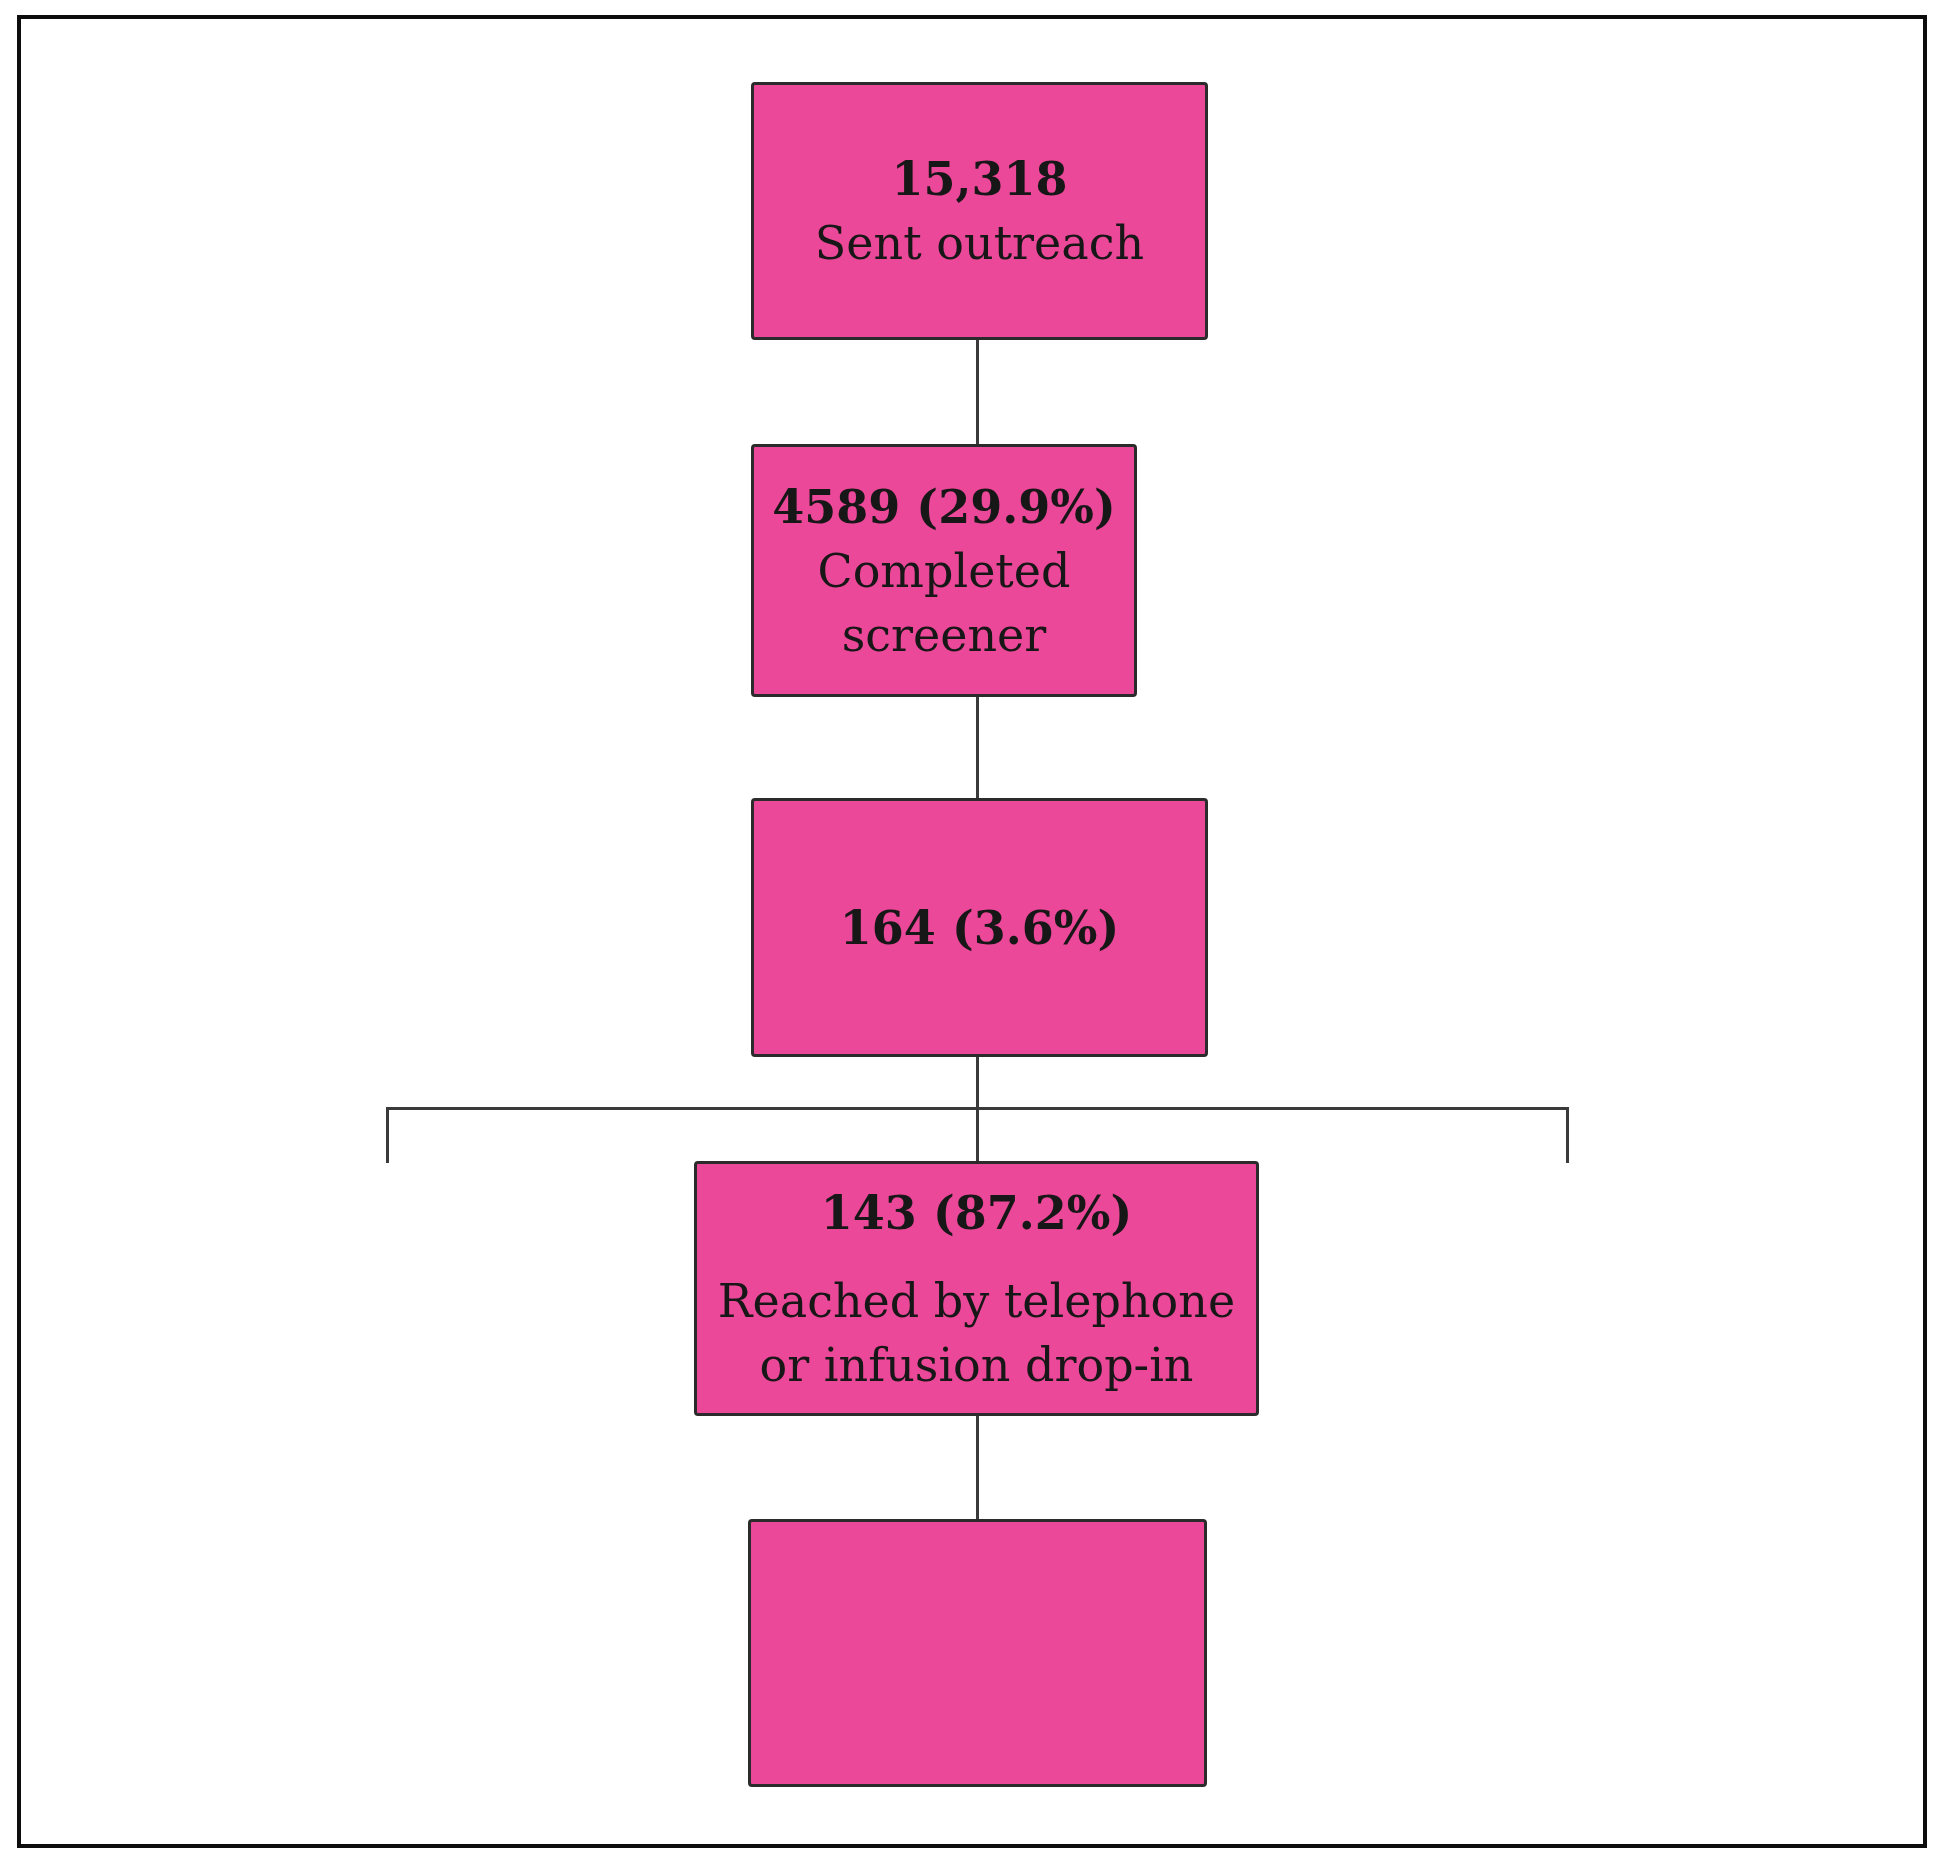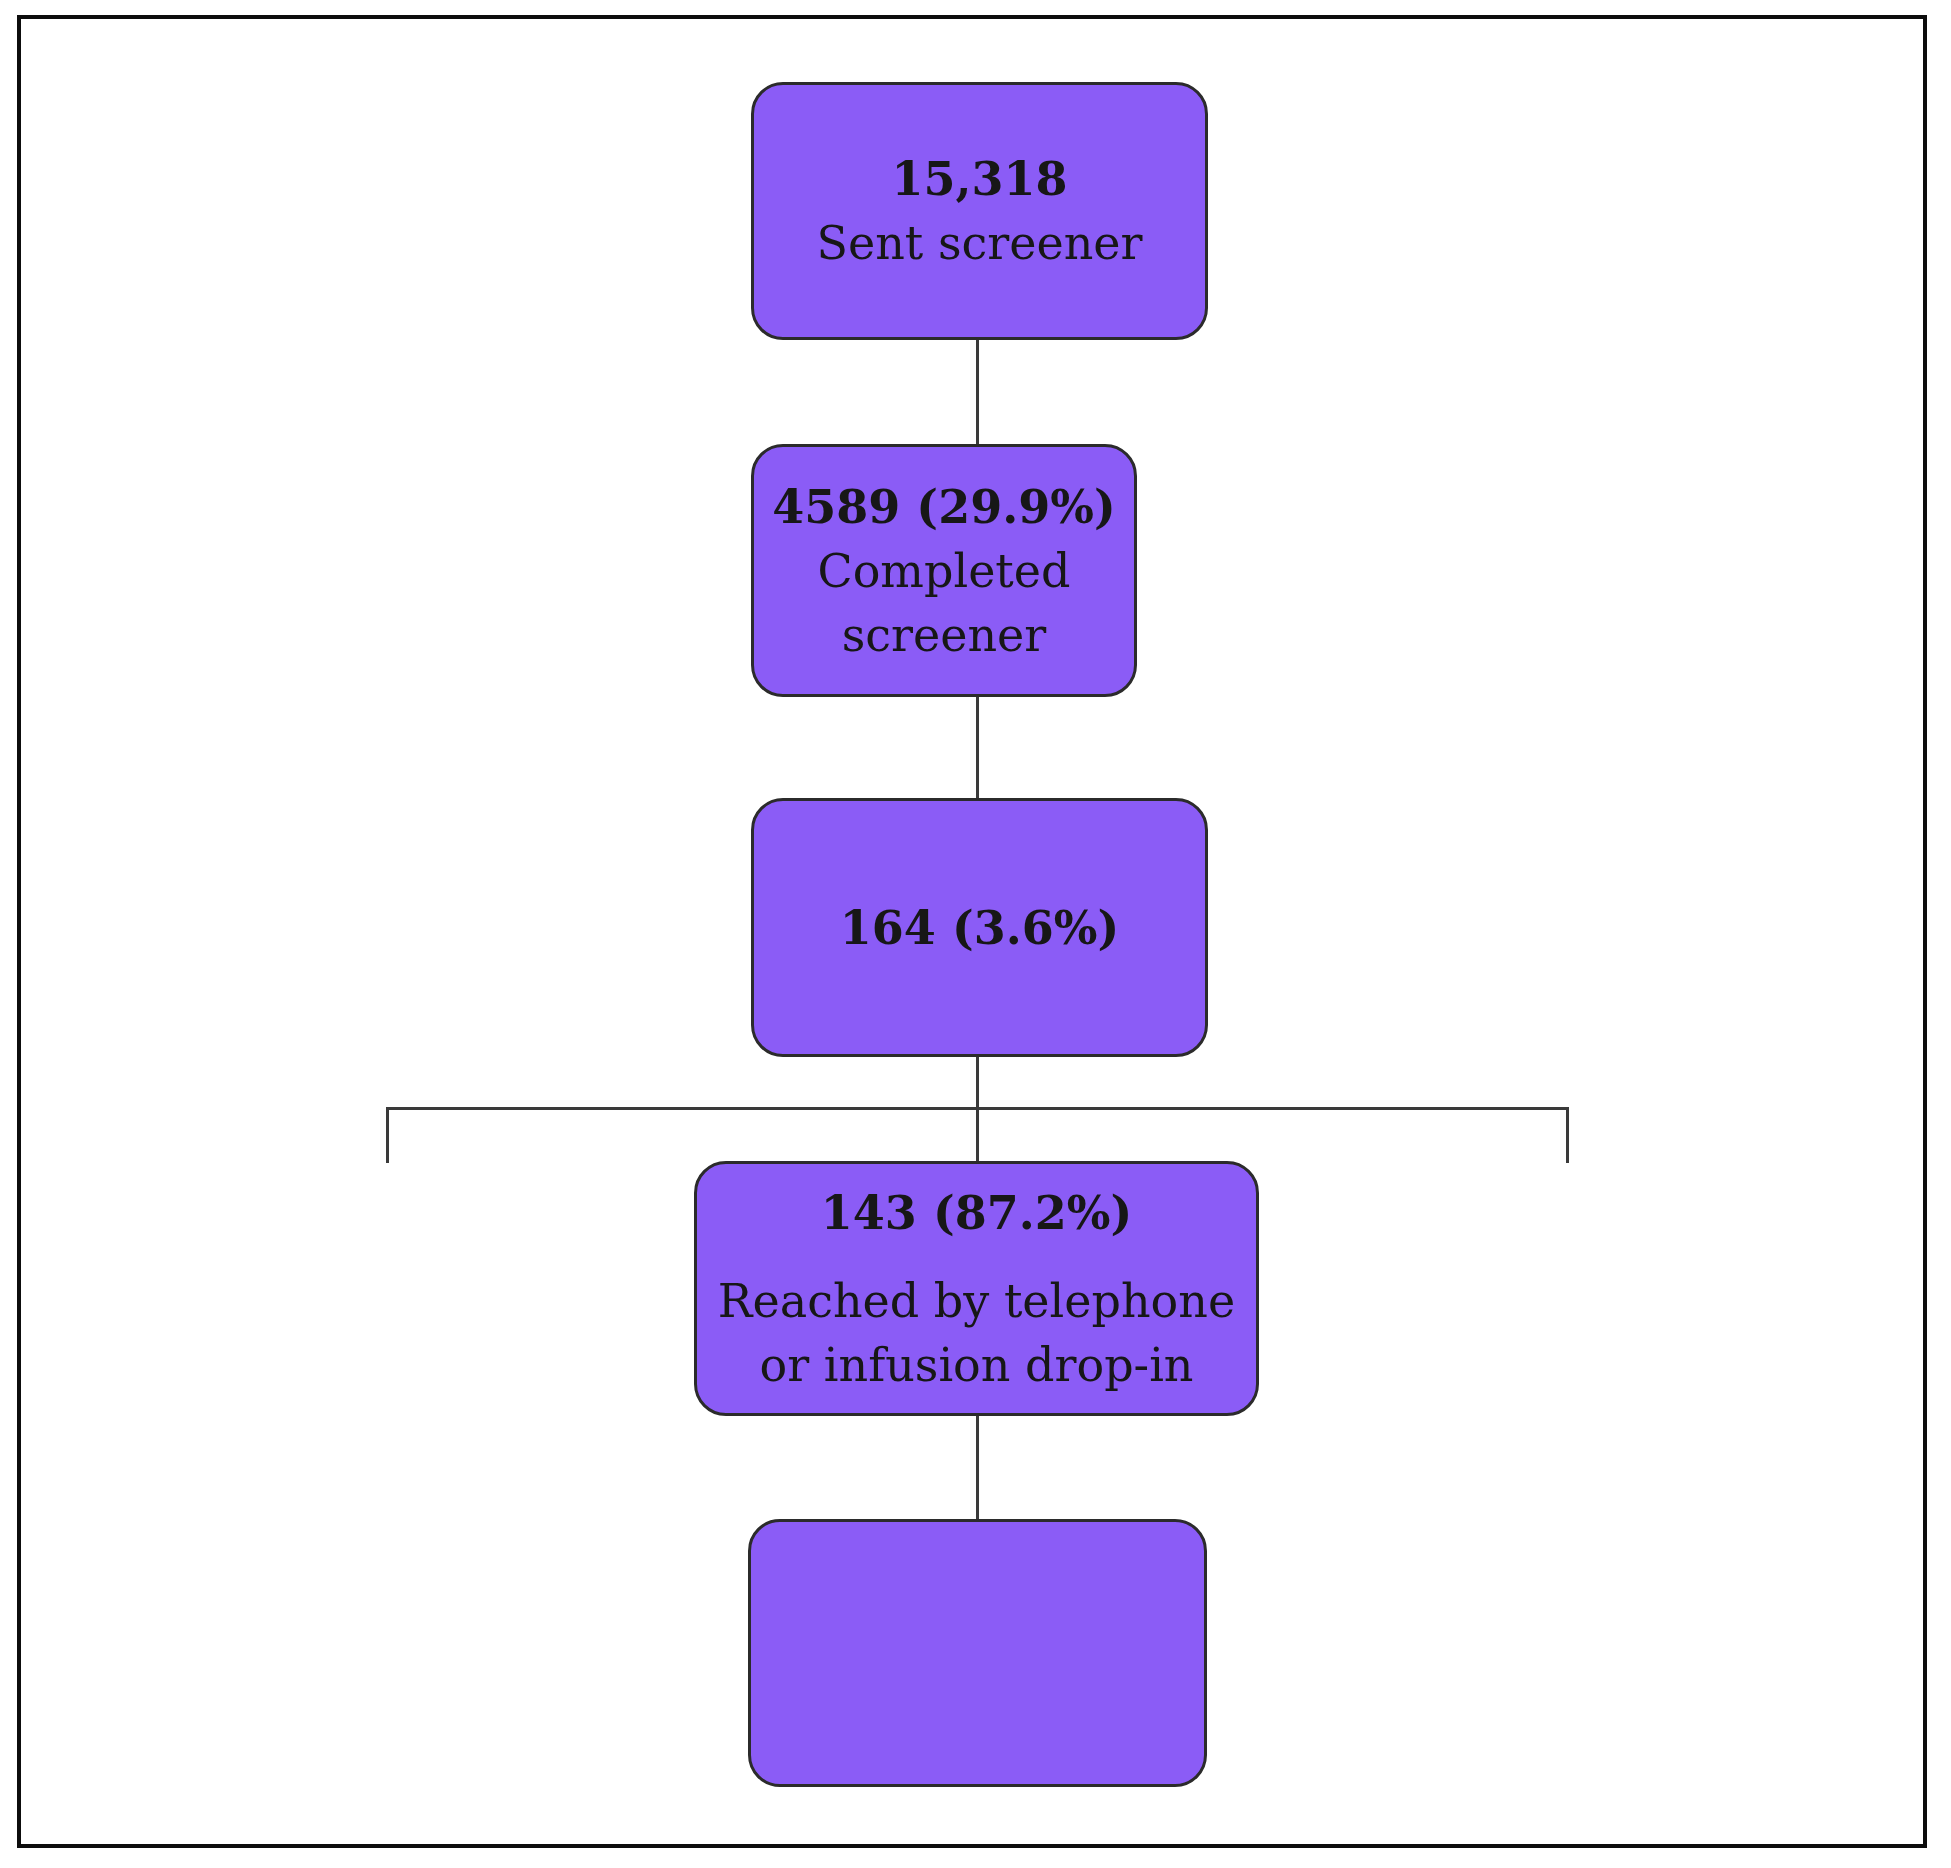--- a/index.html
+++ b/index.html
@@ -22,22 +22,22 @@
     top: 15.2px;
     width: 1910px;
     height: 1833px;
     border: 4px solid #0d0d0d;
     box-sizing: border-box;
   }
   .node {
     position: absolute;
     box-sizing: border-box;
     border: 3.2px solid #2b2b2b;
-    border-radius: 32px;
-    background: #8b5cf6;
+    border-radius: 4px;
+    background: #ec4899;
     display: flex;
     flex-direction: column;
     align-items: center;
     justify-content: center;
     text-align: center;
     font-size: 46px;
     line-height: 64px;
   }
   .node .value {
     font-weight: bold;
@@ -84,21 +84,21 @@
   <div class="conn vline" id="conn-completed-positive"></div>
   <div class="conn vline" id="conn-positive-branch"></div>
   <div class="conn hline" id="conn-branch-h"></div>
   <div class="conn vline" id="conn-drop-left"></div>
   <div class="conn vline" id="conn-drop-mid"></div>
   <div class="conn vline" id="conn-drop-right"></div>
   <div class="conn vline" id="conn-reached-engaged"></div>
 
   <div class="node" id="node-sent">
     <div class="value">15,318</div>
-    <div class="label">Sent screener</div>
+    <div class="label">Sent outreach</div>
   </div>
 
   <div class="node" id="node-completed">
     <div class="value">4589 (29.9%)</div>
     <div class="label">Completed
 screener</div>
   </div>
 
   <div class="node" id="node-positive">
     <div class="value">164 (3.6%)</div>

